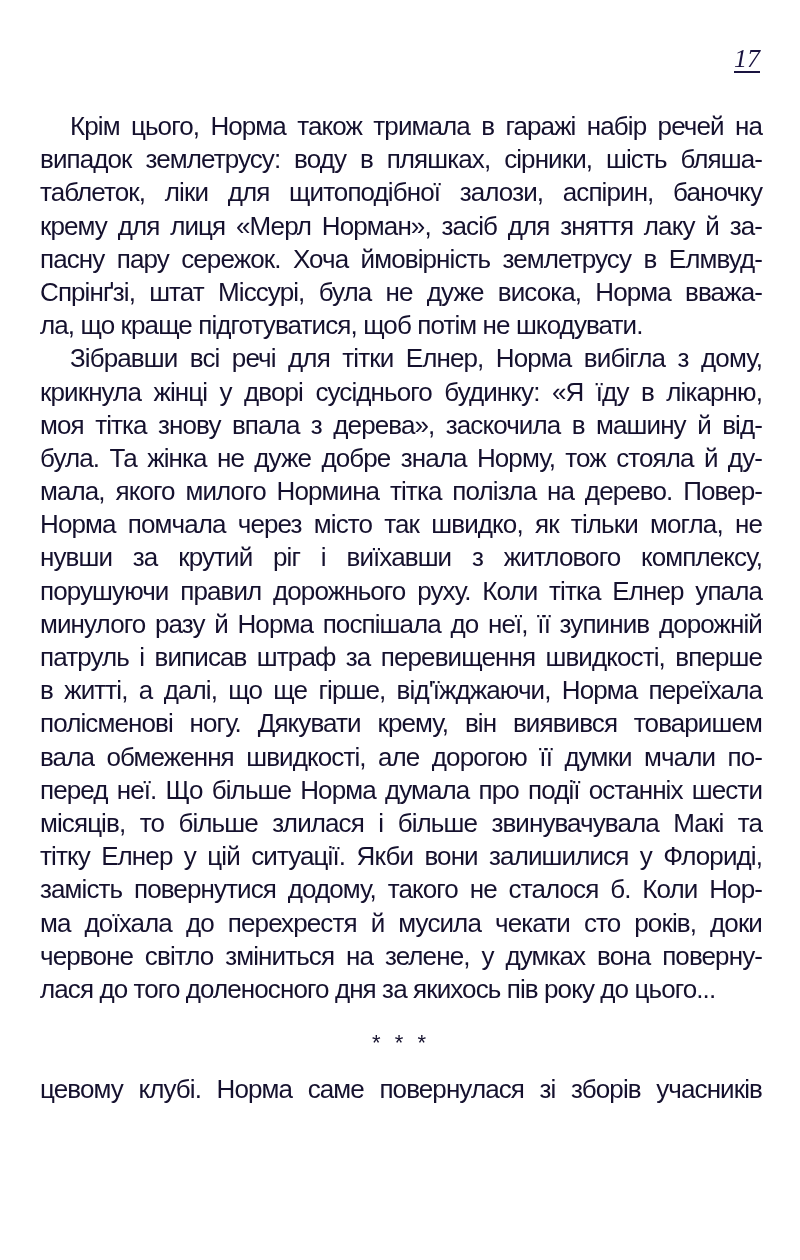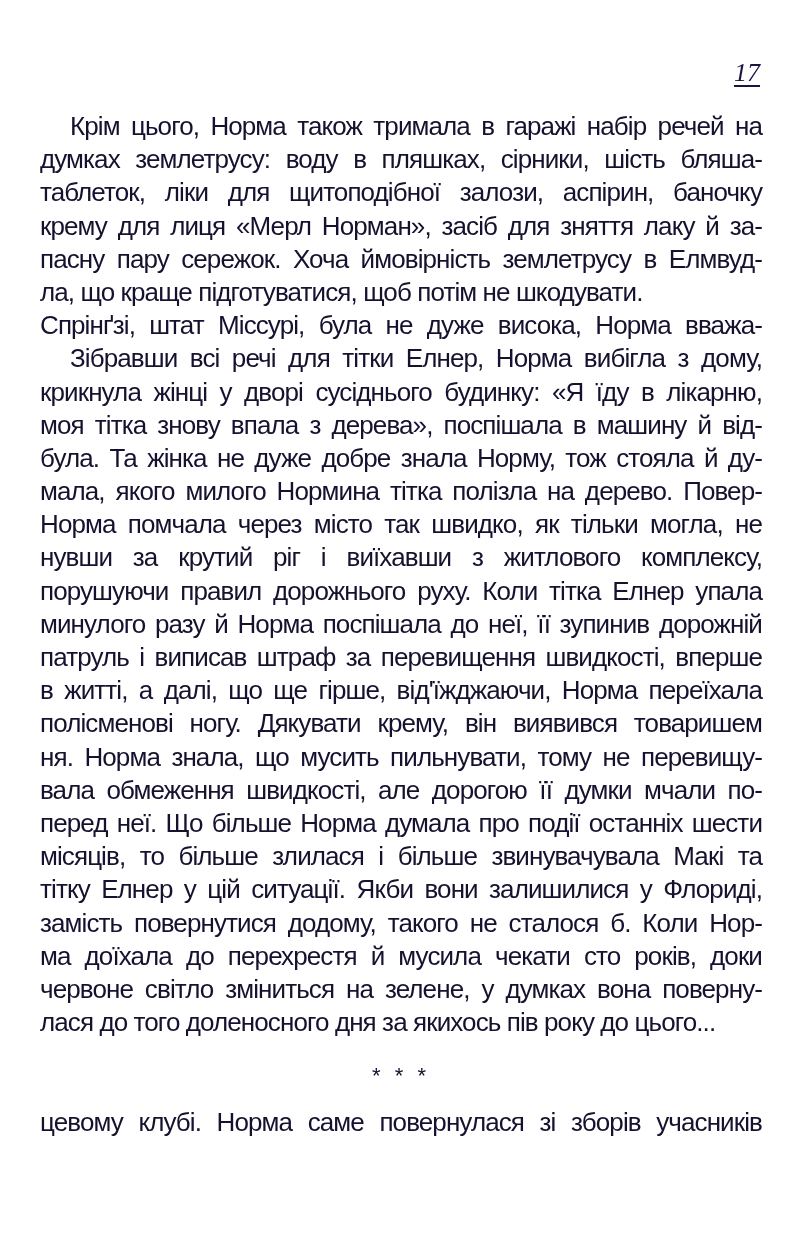--- a/index.html
+++ b/index.html
@@ -1,18 +1,18 @@
 <!DOCTYPE html>
 <html><head>
 <meta charset="utf-8">
 <style>
   html, body { margin: 0; padding: 0; background: #ffffff; }
   body { width: 800px; height: 1260px; position: relative; overflow: hidden; }
   .page-number {
-    position: absolute; left: 734px; top: 58px;
+    position: absolute; left: 734px; top: 44px;
     font-family: "Liberation Serif", serif; font-style: italic;
     font-size: 26px; color: #1a1440; text-decoration: underline;
     text-underline-offset: 4px;
   }
   .text {
     position: absolute; left: 40px; top: 110px; width: 722px;
     font-family: "Liberation Sans Narrow", "Liberation Sans", sans-serif;
     font-size: 26px; line-height: 33.2px; color: #15112e;
     letter-spacing: -0.9px;
   }
@@ -25,41 +25,40 @@
   }
 </style>
 </head>
 <body>
 
 <div class="page-number">17</div>
 
 <div class="text">
   <div>
     <span class="line indent">Крім цього, Норма також тримала в гаражі набір речей на</span>
-    <span class="line">думках землетрусу: воду в пляшках, сірники, шість бляша-</span>
+    <span class="line">випадок землетрусу: воду в пляшках, сірники, шість бляша-</span>
     <span class="line">таблеток, ліки для щитоподібної залози, аспірин, баночку</span>
     <span class="line">крему для лиця «Мерл Норман», засіб для зняття лаку й за-</span>
     <span class="line">пасну пару сережок. Хоча ймовірність землетрусу в Елмвуд-</span>
+    <span class="line">Спрінґзі, штат Міссурі, була не дуже висока, Норма вважа-</span>
     <span class="line last">ла, що краще підготуватися, щоб потім не шкодувати.</span>
-    <span class="line">Спрінґзі, штат Міссурі, була не дуже висока, Норма вважа-</span>
   </div>
   <div>
     <span class="line indent">Зібравши всі речі для тітки Елнер, Норма вибігла з дому,</span>
     <span class="line">крикнула жінці у дворі сусіднього будинку: «Я їду в лікарню,</span>
-    <span class="line">моя тітка знову впала з дерева», поспішала в машину й від-</span>
+    <span class="line">моя тітка знову впала з дерева», заскочила в машину й від-</span>
     <span class="line">була. Та жінка не дуже добре знала Норму, тож стояла й ду-</span>
     <span class="line">мала, якого милого Нормина тітка полізла на дерево. Повер-</span>
     <span class="line">Норма помчала через місто так швидко, як тільки могла, не</span>
     <span class="line">нувши за крутий ріг і виїхавши з житлового комплексу,</span>
     <span class="line">порушуючи правил дорожнього руху. Коли тітка Елнер упала</span>
     <span class="line">минулого разу й Норма поспішала до неї, її зупинив дорожній</span>
     <span class="line">патруль і виписав штраф за перевищення швидкості, вперше</span>
     <span class="line">в житті, а далі, що ще гірше, від'їжджаючи, Норма переїхала</span>
     <span class="line">полісменові ногу. Дякувати крему, він виявився товаришем</span>
-    <span class="line">ня. Норма знала, що мусить пильнувати, тому не перевищу-</span>
     <span class="line">вала обмеження швидкості, але дорогою її думки мчали по-</span>
     <span class="line">перед неї. Що більше Норма думала про події останніх шести</span>
     <span class="line">місяців, то більше злилася і більше звинувачувала Макі та</span>
     <span class="line">тітку Елнер у цій ситуації. Якби вони залишилися у Флориді,</span>
     <span class="line">замість повернутися додому, такого не сталося б. Коли Нор-</span>
     <span class="line">ма доїхала до перехрестя й мусила чекати сто років, доки</span>
     <span class="line">червоне світло зміниться на зелене, у думках вона поверну-</span>
     <span class="line last">лася до того доленосного дня за якихось пів року до цього...</span>
   </div>
   <span class="separator">* * *</span>

